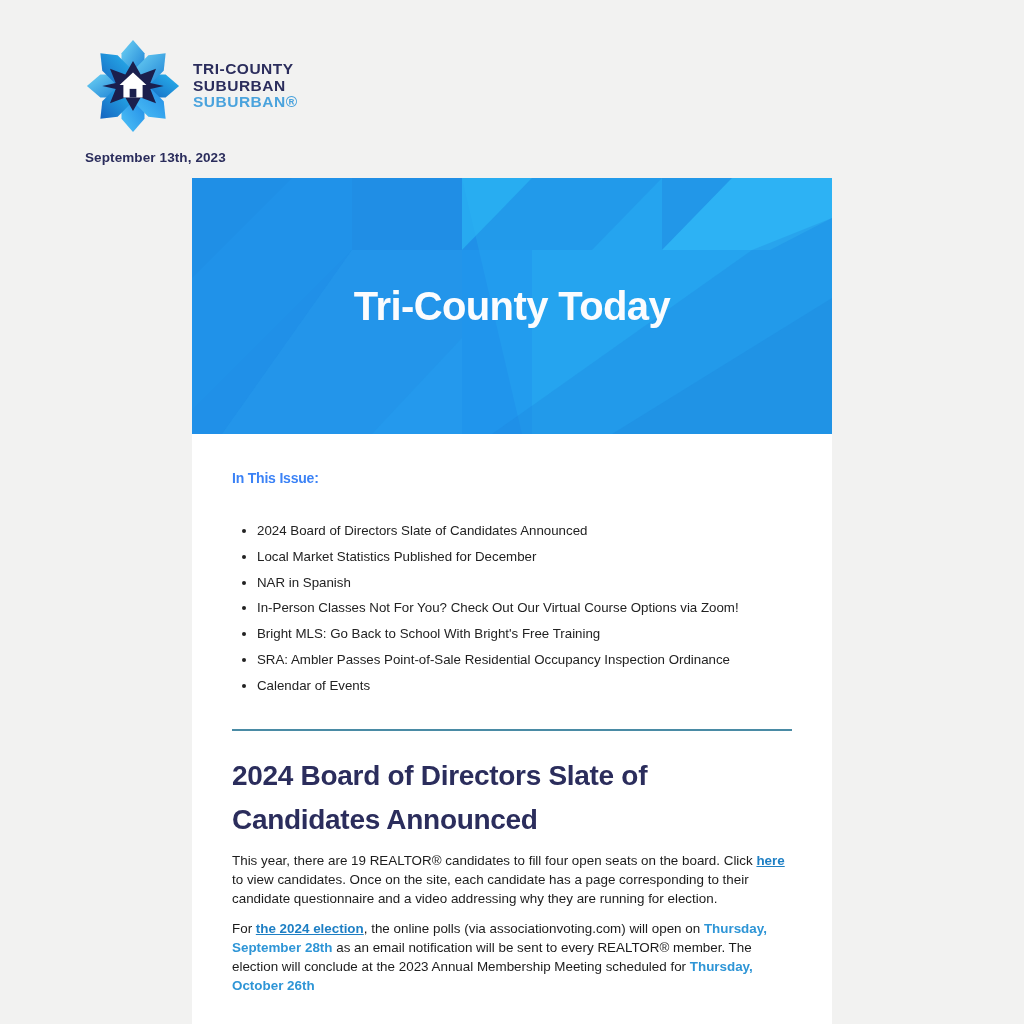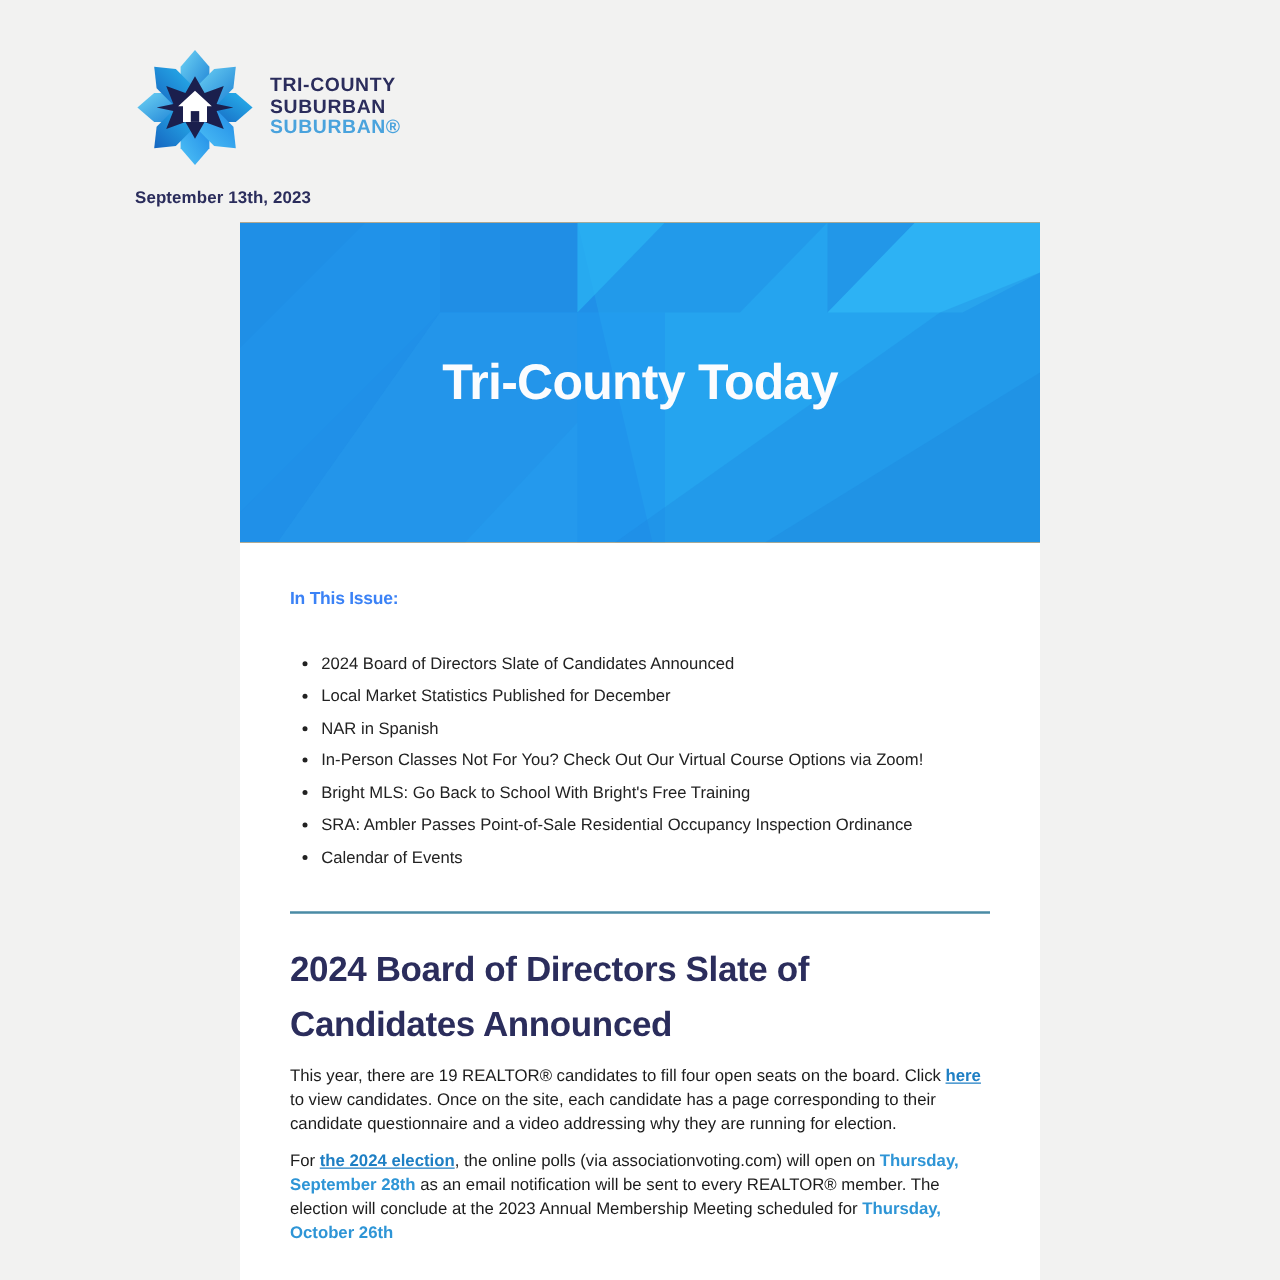--- a/index.html
+++ b/index.html
@@ -14,21 +14,21 @@
     overflow: hidden;
   }
   .page {
     width: 1024px;
     height: 1024px;
     position: relative;
   }
 
   
   .header {
-    padding: 38px 0 0 108px;
+    padding: 38px 0 0 85px;
   }
   .logo-row {
     display: flex;
     align-items: center;
     gap: 12px;
   }
   .logo-mark {
     width: 96px;
     height: 96px;
     flex: 0 0 96px;
@@ -65,21 +65,21 @@
     width: 640px;
     background: #ffffff;
     min-height: 846px;
   }
 
   
   .banner {
     position: relative;
     width: 640px;
     height: 256px;
-    background: #a16207;
+    background: #4c1d95;
     overflow: hidden;
   }
   .banner svg {
     position: absolute;
     inset: 0;
     display: block;
   }
   .banner-title {
     position: absolute;
     left: 0;

